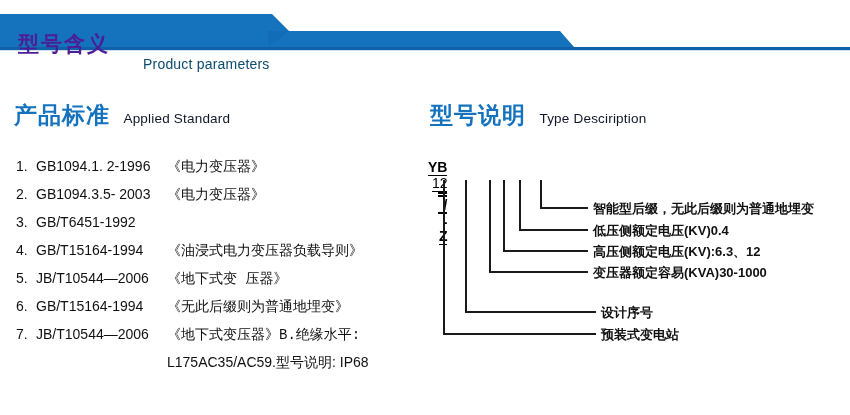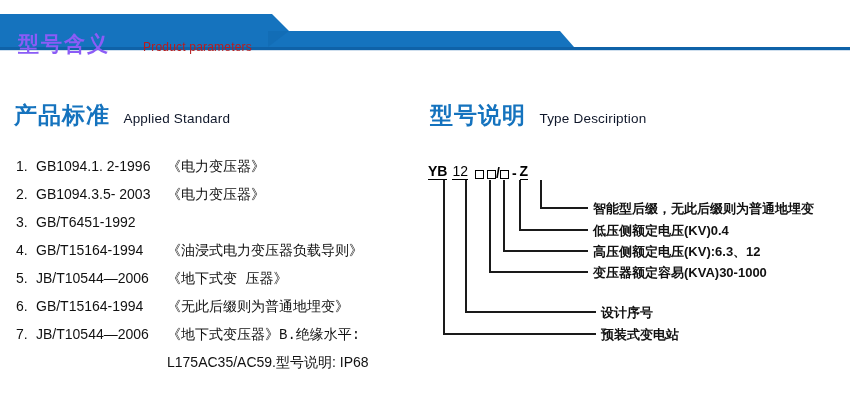--- a/index.html
+++ b/index.html
@@ -29,31 +29,31 @@
     top: 0;
     width: 850px;
     height: 38px;
   }
   .banner-title {
     position: absolute;
     left: 18px;
     top: 19px;
     font-size: 21px;
     font-weight: bold;
-    color: #8b5cf6;
+    color: #4c1d95;
     letter-spacing: 2px;
     line-height: 1;
     white-space: nowrap;
   }
   .banner-sub {
     position: absolute;
     left: 143px;
-    top: 27px;
-    font-size: 12px;
-    color: #b91c1c;
+    top: 43px;
+    font-size: 14px;
+    color: #0c4a6e;
     letter-spacing: 0.2px;
     line-height: 1;
     white-space: nowrap;
   }
 
   
   .sec-head {
     position: absolute;
     white-space: nowrap;
     line-height: 1;
@@ -120,20 +120,21 @@
     height: 200px;
   }
   .code-line {
     position: absolute;
     left: 0;
     top: 0;
     height: 20px;
     display: flex;
     align-items: flex-end;
     white-space: nowrap;
+    flex-direction: column;
   }
   .code-tok {
     font-size: 14px;
     font-weight: bold;
     color: #000000;
     line-height: 1;
     display: inline-block;
   }
   .code-tok.thin { font-weight: normal; }
   .code-box {

